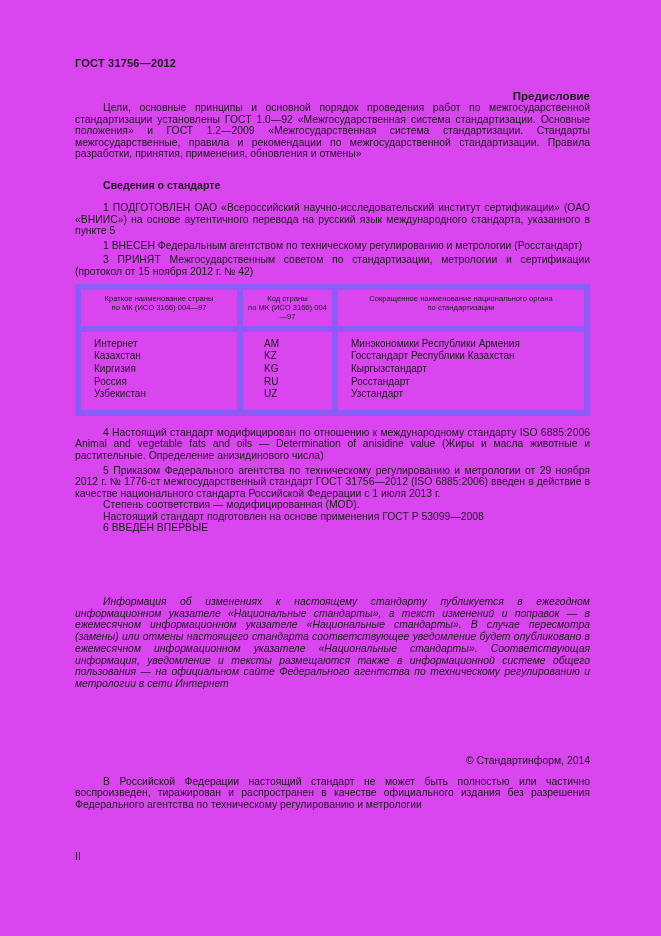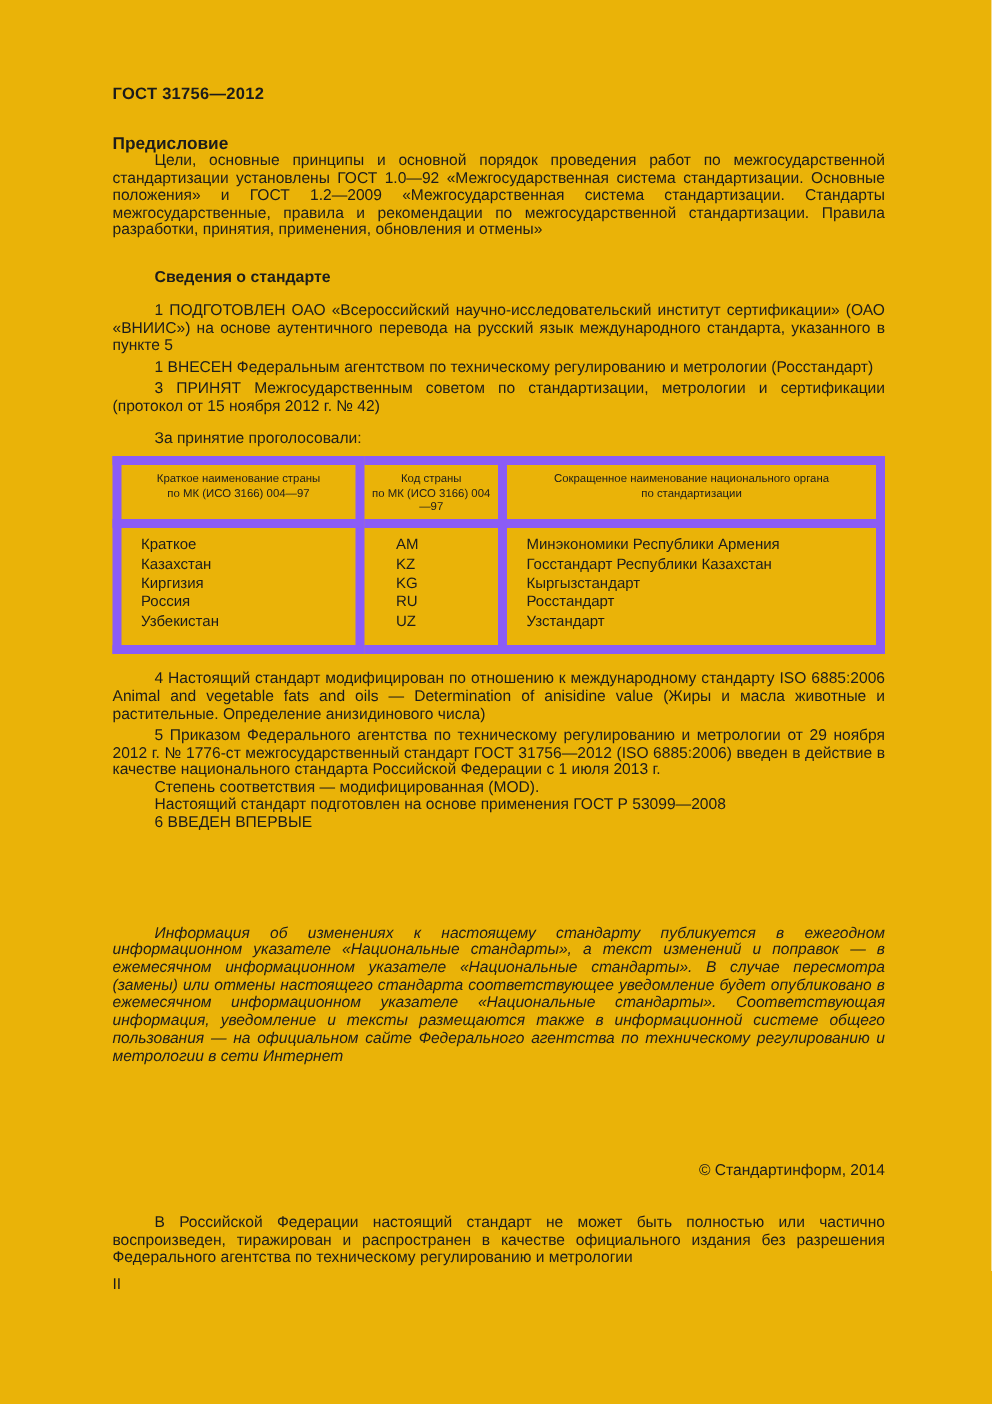--- a/index.html
+++ b/index.html
@@ -1,38 +1,38 @@
 <!DOCTYPE html>
 <html><head>
 <meta charset="utf-8">
 <style>
   * { margin: 0; padding: 0; box-sizing: border-box; }
   html, body { background: #ffffff; }
   .page {
     position: relative;
     width: 661px;
     height: 936px;
-    background: #eab308;
+    background: #d946ef;
     font-family: "Liberation Sans", sans-serif;
     color: #1c1c1c;
     overflow: hidden;
   }
   .content {
     position: absolute;
     top: 0; left: 0;
     width: 661px; height: 936px;
     padding: 57px 71px 0 75px;
   }
   .doc-code {
     font-weight: bold;
     font-size: 11px;
     letter-spacing: 0.2px;
   }
   .doc-title {
-    text-align: left;
+    text-align: right;
     font-weight: bold;
     font-size: 11.5px;
     margin-top: 21px;
   }
   .para {
     font-size: 10.4px;
     line-height: 11.6px;
     text-align: justify;
     text-indent: 28px;
   }
@@ -84,21 +84,21 @@
     font-size: 10.4px;
     line-height: 11.7px;
     text-align: justify;
     text-indent: 28px;
   }
   .copyright {
     margin-top: 65px;
     font-size: 10.4px;
     text-align: right;
   }
-  .restriction { margin-top: 24px; }
+  .restriction { margin-top: 10px; }
   .page-number {
     position: absolute;
     left: 75px;
     bottom: 74px;
     font-size: 10.4px;
   }
 </style>
 </head>
 <body>
 
@@ -110,37 +110,36 @@
     <div class="doc-title">Предисловие</div>
 
     <p class="para intro">Цели, основные принципы и основной порядок проведения работ по межгосударственной стандартизации установлены ГОСТ 1.0—92 «Межгосударственная система стандартизации. Основные положения» и ГОСТ 1.2—2009 «Межгосударственная система стандартизации. Стандарты межгосударственные, правила и рекомендации по межгосударственной стандартизации. Правила разработки, принятия, применения, обновления и отмены»</p>
 
     <div class="section-heading">Сведения о стандарте</div>
 
     <p class="para item first-item">1 ПОДГОТОВЛЕН ОАО «Всероссийский научно-исследовательский институт сертификации» (ОАО «ВНИИС») на основе аутентичного перевода на русский язык международного стандарта, указанного в пункте 5</p>
     <p class="para item">1 ВНЕСЕН Федеральным агентством по техническому регулированию и метрологии (Росстандарт)</p>
     <p class="para item">3 ПРИНЯТ Межгосударственным советом по стандартизации, метрологии и сертификации (протокол от 15 ноября 2012 г. № 42)</p>
 
-    <p class="para vote-line">За принятие проголосовали:</p>
 
     <table class="vote-table">
       <thead>
         <tr>
           <th class="col-country">Краткое наименование страны
 по МК (ИСО 3166) 004—97</th>
           <th class="col-code">Код страны
 по МК (ИСО 3166) 004—97</th>
           <th>Сокращенное наименование национального органа
 по стандартизации</th>
         </tr>
       </thead>
       <tbody>
         <tr>
           <td>
-            <div class="cell-line">Краткое</div>
+            <div class="cell-line">Интернет</div>
             <div class="cell-line">Казахстан</div>
             <div class="cell-line">Киргизия</div>
             <div class="cell-line">Россия</div>
             <div class="cell-line">Узбекистан</div>
           </td>
           <td class="code-col">
             <div class="cell-line">AM</div>
             <div class="cell-line">KZ</div>
             <div class="cell-line">KG</div>
             <div class="cell-line">RU</div>

